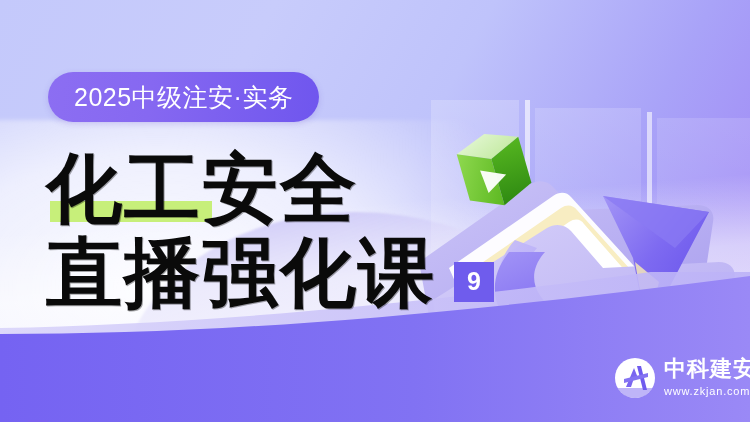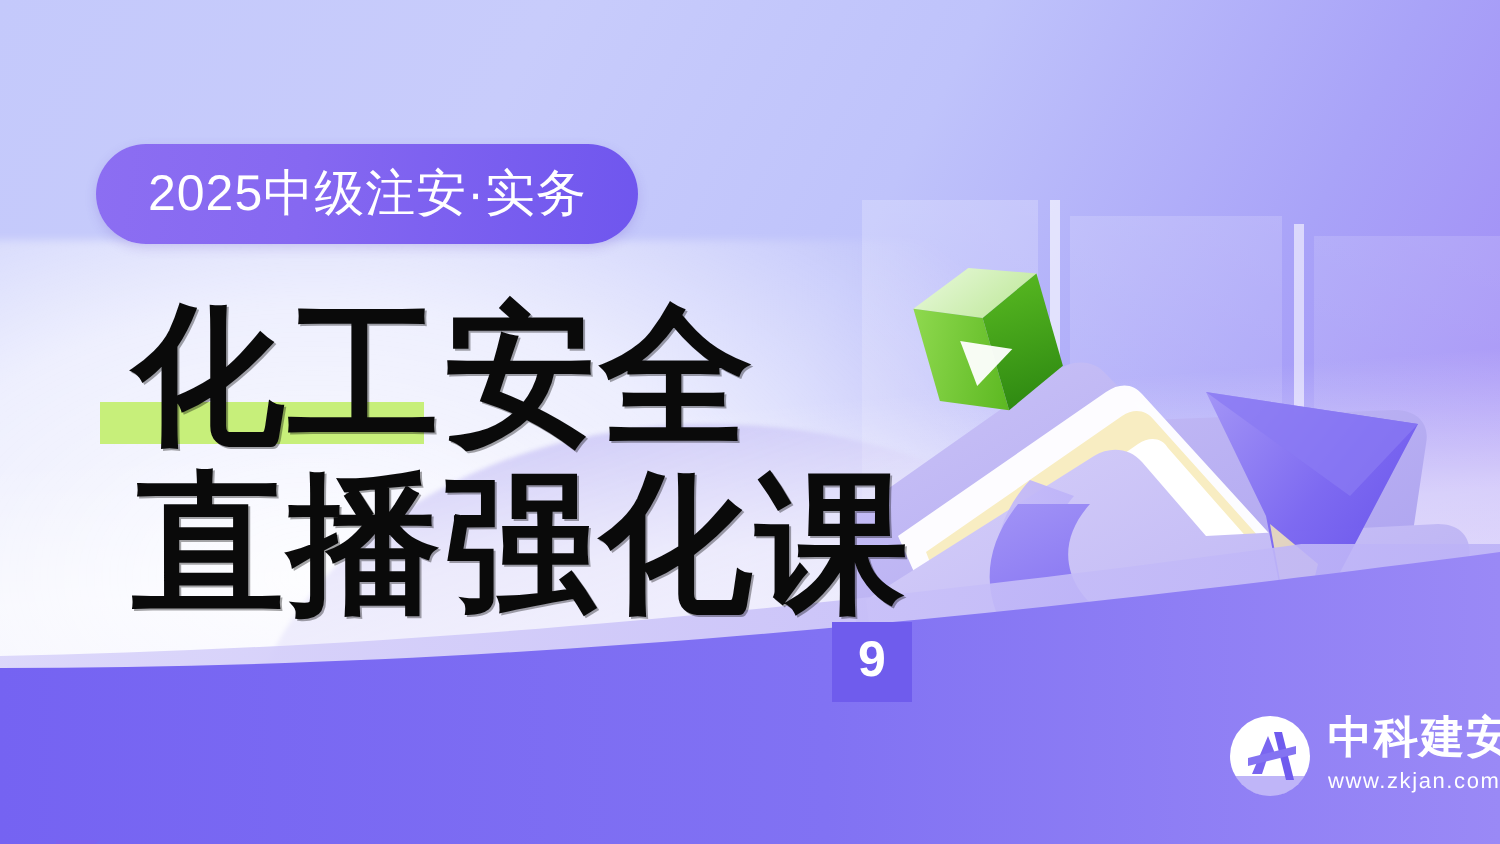--- a/index.html
+++ b/index.html
@@ -92,34 +92,33 @@
     width: 0;
     height: 0;
     border-left: 22px solid #7b61f0;
     border-bottom: 15px solid transparent;
     z-index: 6;
   }
 
   .headline { position: absolute; left: 46px; top: 152px; z-index: 5; }
 
   .hl-row { position: relative; display: flex; align-items: flex-end; }
-  .hl-row + .hl-row { margin-top: 10px; flex-direction: column; }
+  .hl-row + .hl-row { margin-top: 10px; }
 
   .hl-text {
     position: relative;
     font-family: "Liberation Serif", "DejaVu Serif", serif;
     font-weight: 700;
     font-size: 76px;
     line-height: 0.98;
     color: #0a0a0a;
     letter-spacing: 2px;
     white-space: nowrap;
     z-index: 3;
     text-shadow: 1px 1px 0 rgba(0,0,0,0.35);
-    margin-left: 20px;
   }
 
   .hl-underline {
     position: absolute;
     left: 4px;
     bottom: 4px;
     width: 162px;
     height: 21px;
     background: #c7ef7a;
     z-index: 1;

